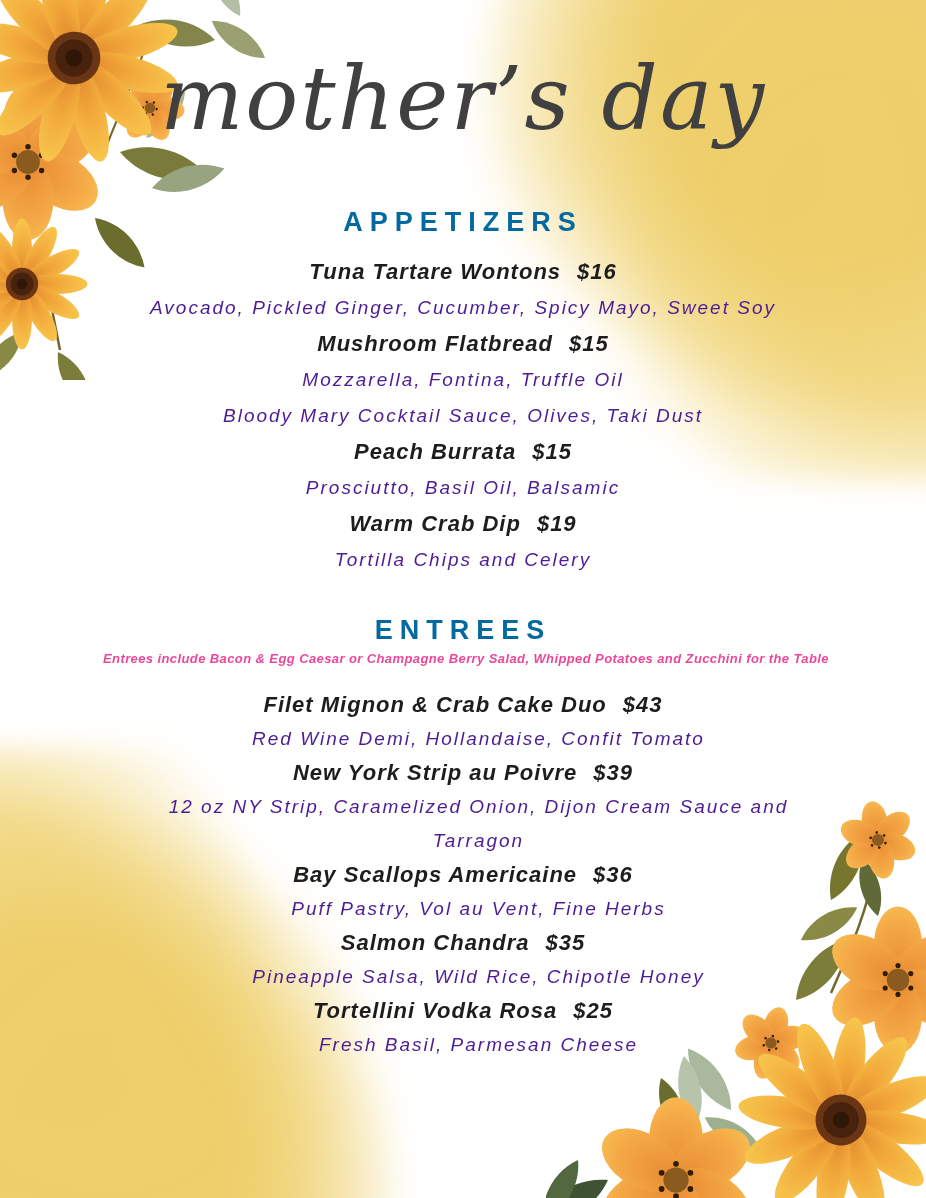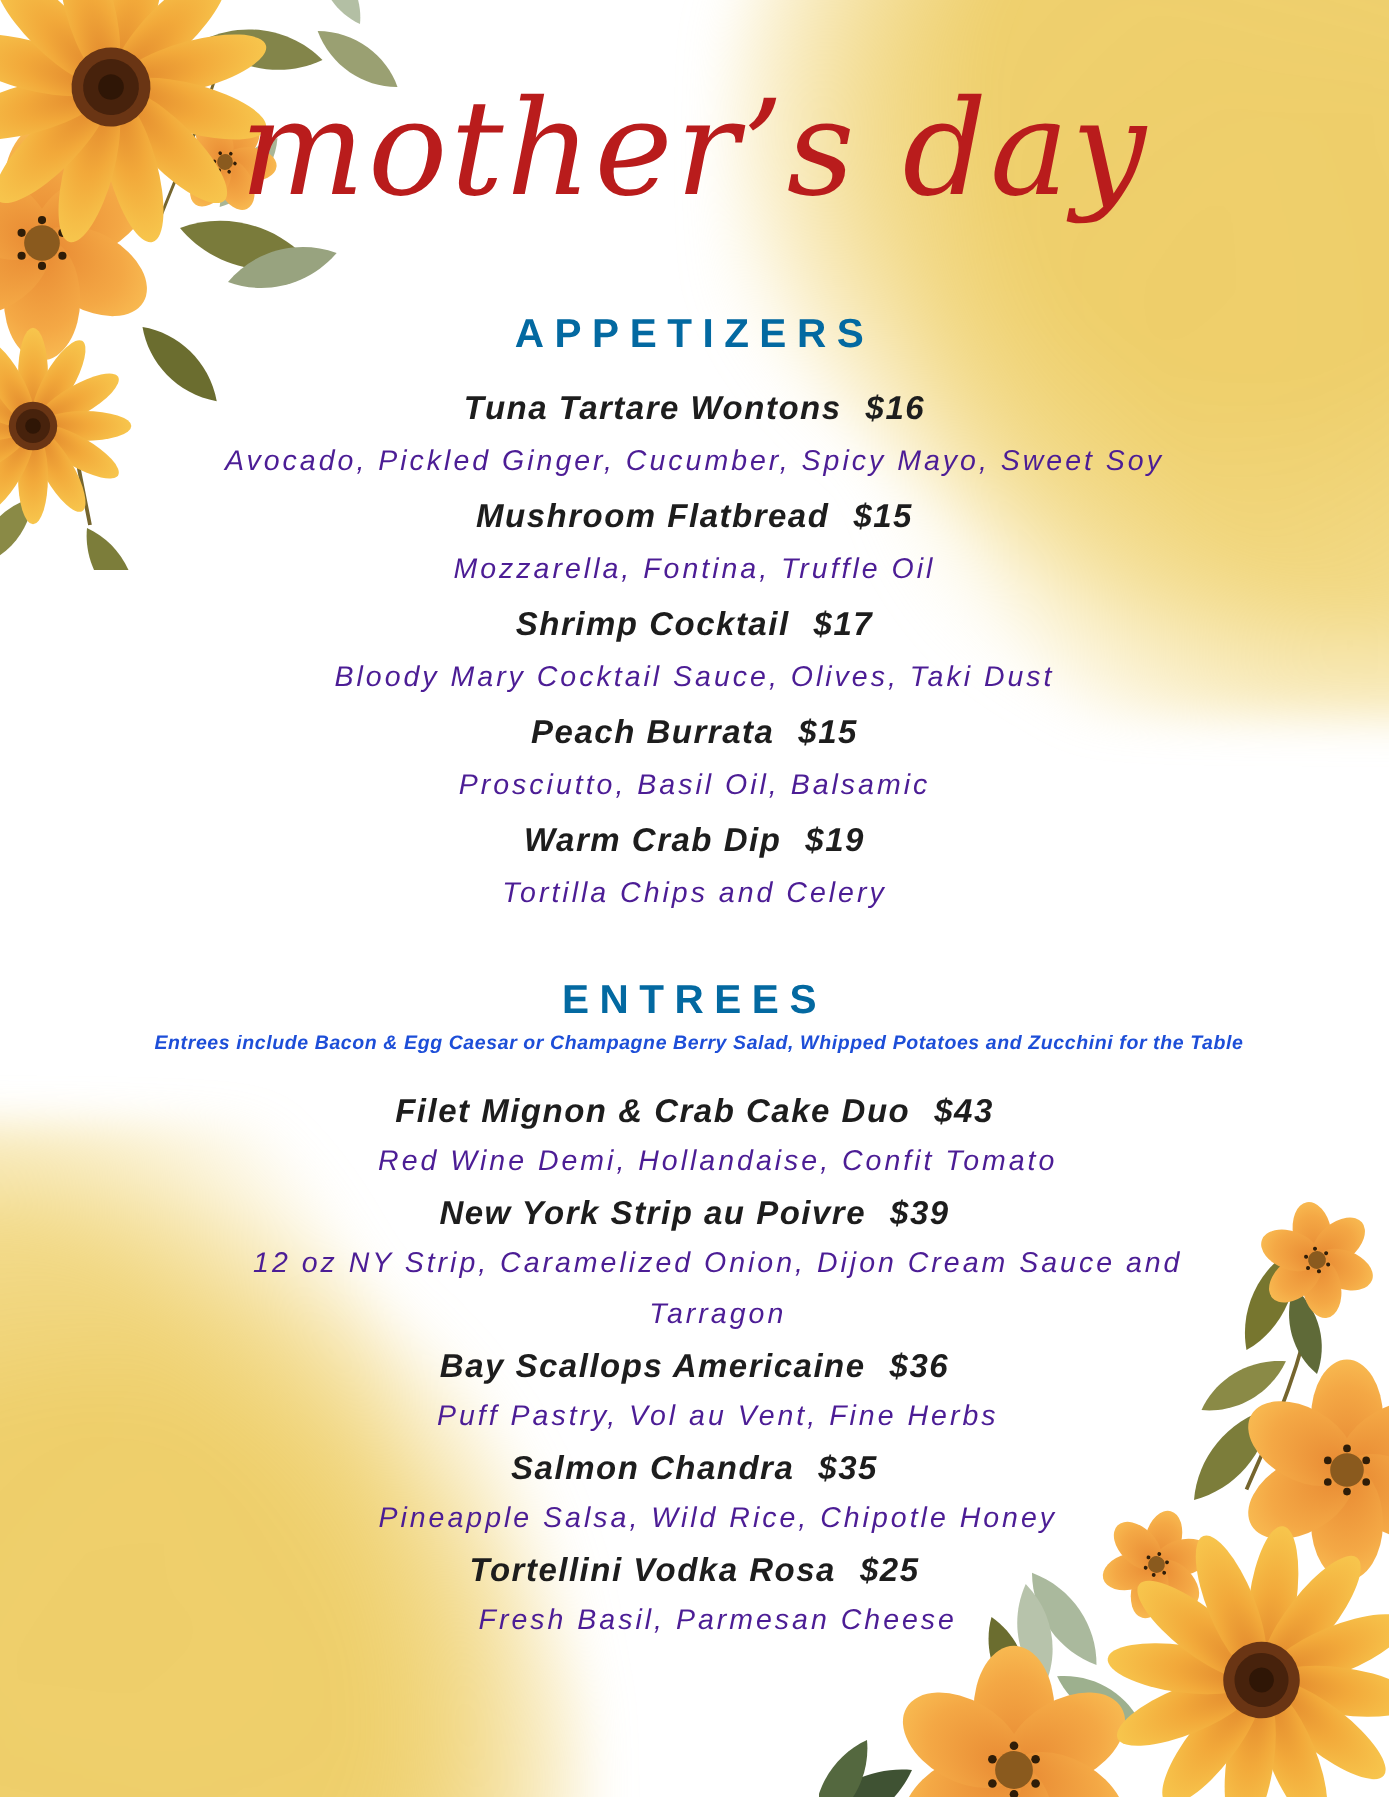--- a/index.html
+++ b/index.html
@@ -37,21 +37,21 @@
   .menu{
     position:relative;z-index:3;
     width:720px;margin:0 auto;
     text-align:center;color:#1d1d1d;
   }
   .script-title{
     margin:0;padding-top:28px;
     font-family:"DejaVu Serif","Liberation Serif",serif;
     font-style:italic;font-weight:400;
     font-size:88px;line-height:142px;
-    color:#b91c1c;letter-spacing:2px;
+    color:#404040;letter-spacing:2px;
     white-space:nowrap;
     text-align:center;
   }
   .section-heading{
     margin:36px 0 0 0;
     font-size:27px;line-height:32px;
     font-weight:700;letter-spacing:7px;
     color:#0369a1;
   }
   .items{margin-top:16px;}
@@ -65,21 +65,21 @@
     margin:0;font-size:19px;line-height:36px;
     font-style:italic;letter-spacing:2px;color:#4c1d95;
   }
   .items-entrees .item-title{line-height:34px;}
   .items-entrees .item-desc{line-height:34px;margin-left:31px;}
   .price{margin-left:16px;}
   .note{
     margin:4px 0 0 0;
     font-size:13px;line-height:18px;
     font-weight:700;font-style:italic;
-    letter-spacing:.4px;color:#1d4ed8;
+    letter-spacing:.4px;color:#ec4899;
     white-space:nowrap;
   }
 </style>
 </head>
 <body>
 
 <div class="page">
 
   <div class="wash wash-tr"></div>
   <div class="wash wash-bl"></div>
@@ -181,21 +181,20 @@
       <div class="items">
         <div class="item">
           <p class="item-title"><span>Tuna Tartare Wontons</span><span class="price">$16</span></p>
           <p class="item-desc">Avocado, Pickled Ginger, Cucumber, Spicy Mayo, Sweet Soy</p>
         </div>
         <div class="item">
           <p class="item-title"><span>Mushroom Flatbread</span><span class="price">$15</span></p>
           <p class="item-desc">Mozzarella, Fontina, Truffle Oil</p>
         </div>
         <div class="item">
-          <p class="item-title"><span>Shrimp Cocktail</span><span class="price">$17</span></p>
           <p class="item-desc">Bloody Mary Cocktail Sauce, Olives, Taki Dust</p>
         </div>
         <div class="item">
           <p class="item-title"><span>Peach Burrata</span><span class="price">$15</span></p>
           <p class="item-desc">Prosciutto, Basil Oil, Balsamic</p>
         </div>
         <div class="item">
           <p class="item-title"><span>Warm Crab Dip</span><span class="price">$19</span></p>
           <p class="item-desc">Tortilla Chips and Celery</p>
         </div>

